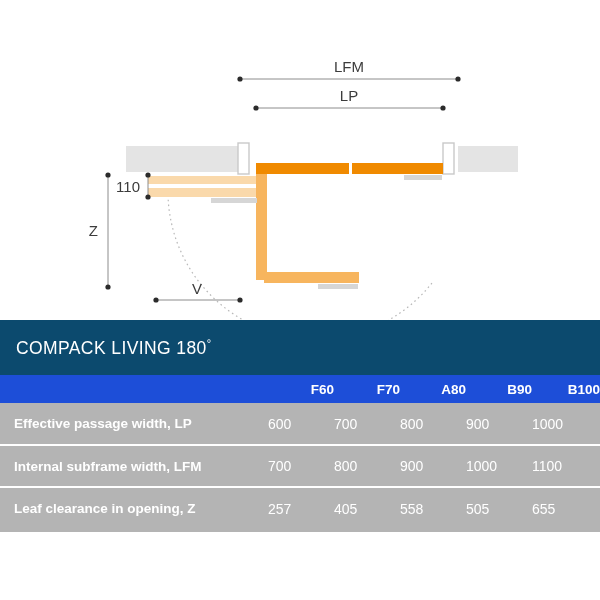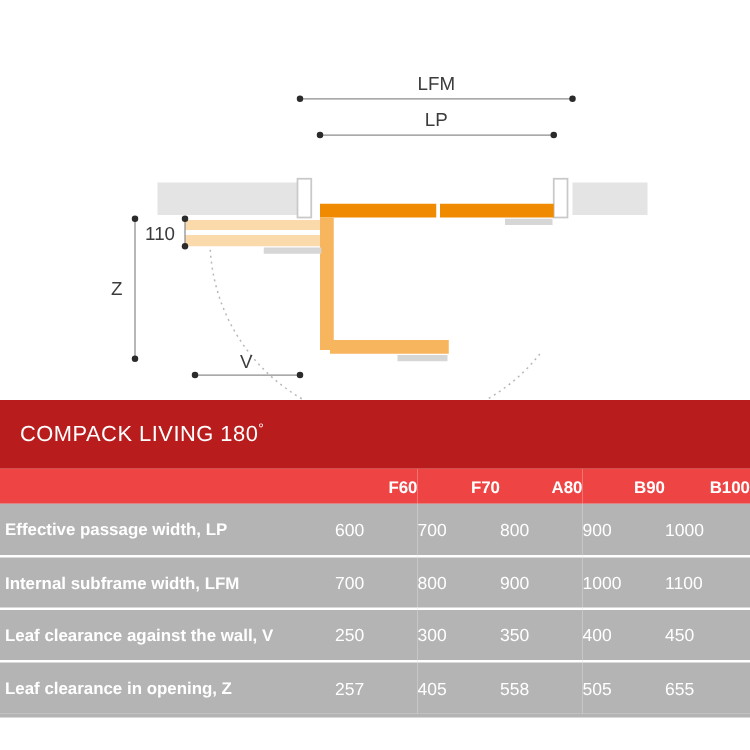--- a/index.html
+++ b/index.html
@@ -37,21 +37,21 @@
   }
 
   
   #spec-table {
     position: absolute;
     left: 0;
     top: 320px;
     width: 600px;
   }
   #table-title-bar {
-    background: #b91c1c;
+    background: #0c4a6e;
     height: 55px;
     display: flex;
     align-items: center;
     padding-left: 16px;
     box-sizing: border-box;
   }
   #table-title {
     color: #ffffff;
     font-size: 17.5px;
     letter-spacing: 0.4px;
@@ -65,21 +65,21 @@
   table.spec {
     width: 600px;
     border-collapse: collapse;
     table-layout: fixed;
   }
   table.spec th, table.spec td {
     padding: 0;
     margin: 0;
   }
   thead tr {
-    background: #ef4444;
+    background: #1d4ed8;
     height: 28px;
   }
   thead th {
     color: #ffffff;
     font-size: 13.5px;
     font-weight: bold;
     text-align: right;
     padding-right: 16px;
     box-sizing: border-box;
     vertical-align: middle;
@@ -98,21 +98,21 @@
   }
   tbody td {
     color: #ffffff;
     font-size: 14px;
     padding-right: 16px;
     box-sizing: border-box;
     vertical-align: middle;
   }
   tbody td.row-label {
     text-align: left;
-    padding-left: 4px;
+    padding-left: 14px;
     padding-right: 0;
     font-weight: bold;
     font-size: 13.5px;
   }
   #table-bottom-spacer {
     height: 3px;
     background: #b4b4b4;
   }
 </style>
 </head>
@@ -215,28 +215,20 @@
       </tr>
       <tr>
         <td class="row-label">Internal subframe width, LFM</td>
         <td>700</td>
         <td>800</td>
         <td>900</td>
         <td>1000</td>
         <td>1100</td>
       </tr>
       <tr>
-        <td class="row-label">Leaf clearance against the wall, V</td>
-        <td>250</td>
-        <td>300</td>
-        <td>350</td>
-        <td>400</td>
-        <td>450</td>
-      </tr>
-      <tr>
         <td class="row-label">Leaf clearance in opening, Z</td>
         <td>257</td>
         <td>405</td>
         <td>558</td>
         <td>505</td>
         <td>655</td>
       </tr>
     </tbody>
   </table>
   <div id="table-bottom-spacer"></div>

